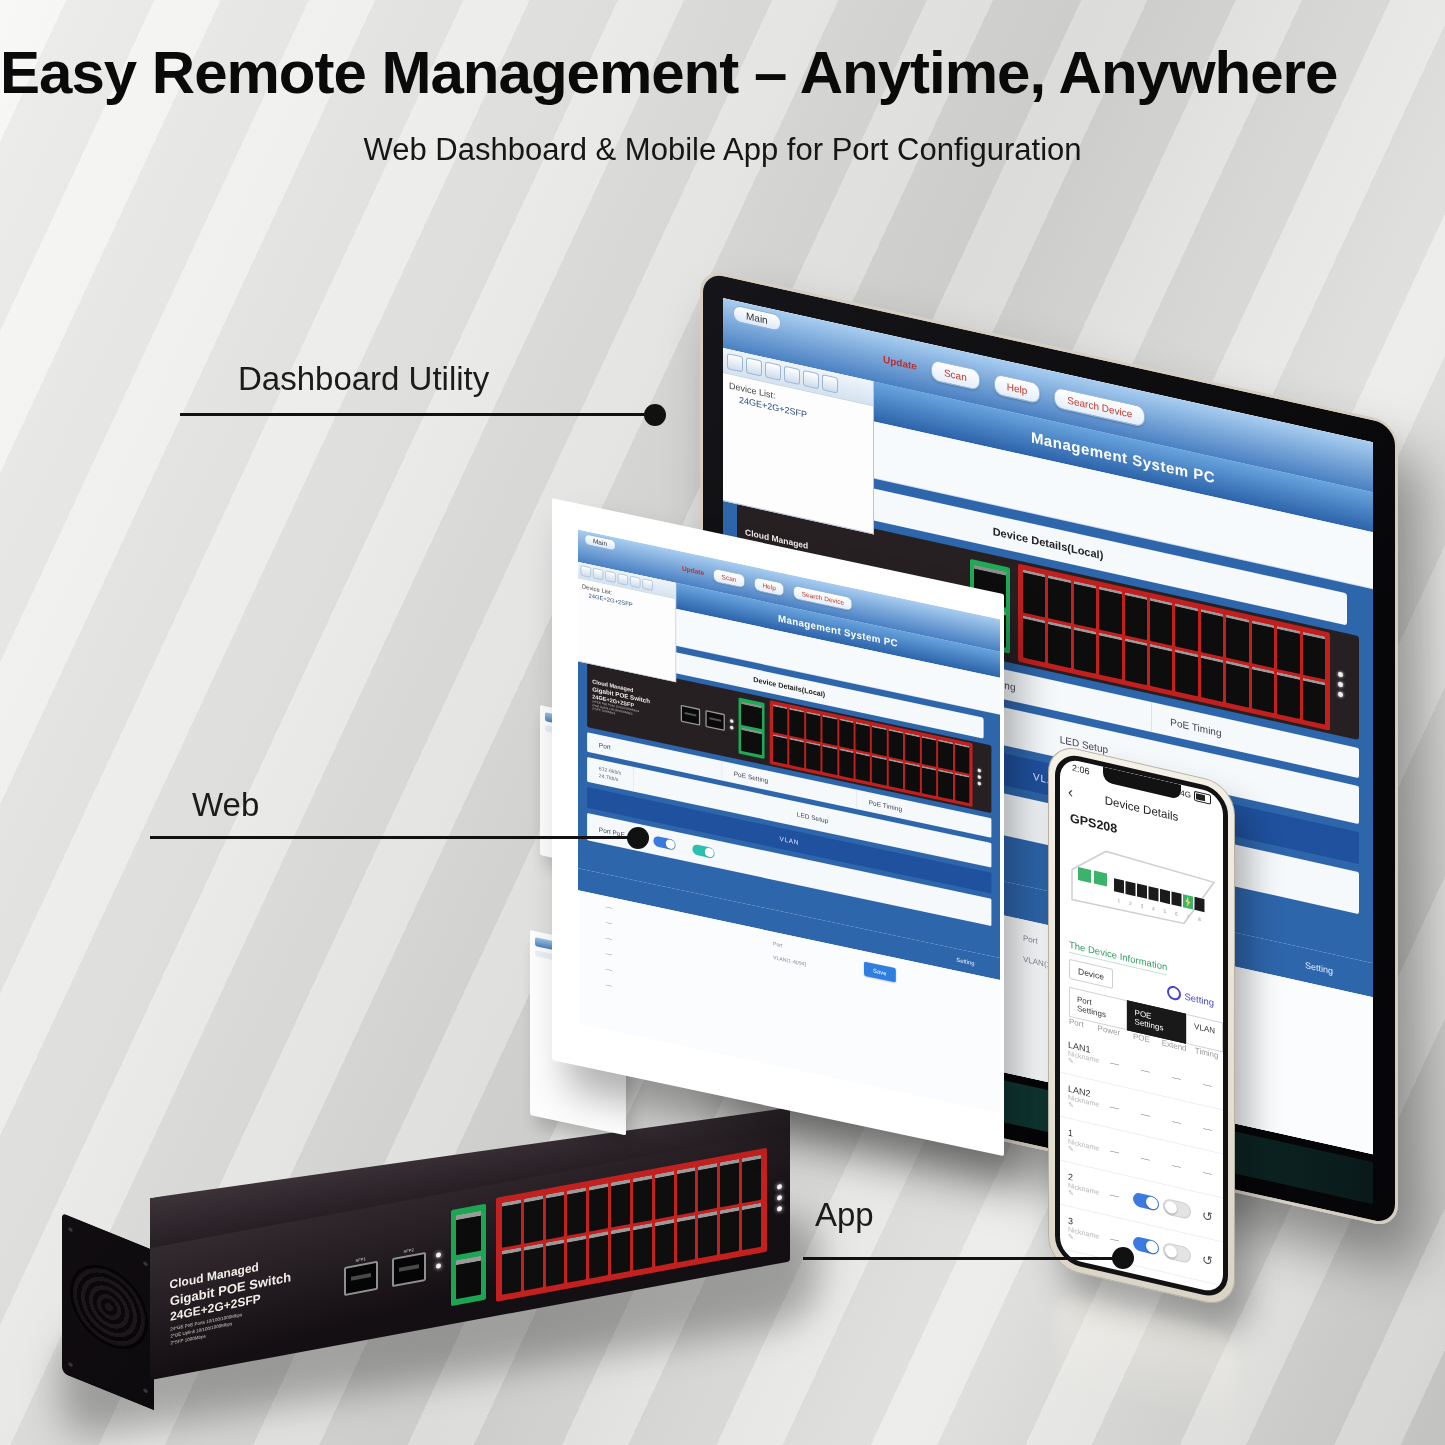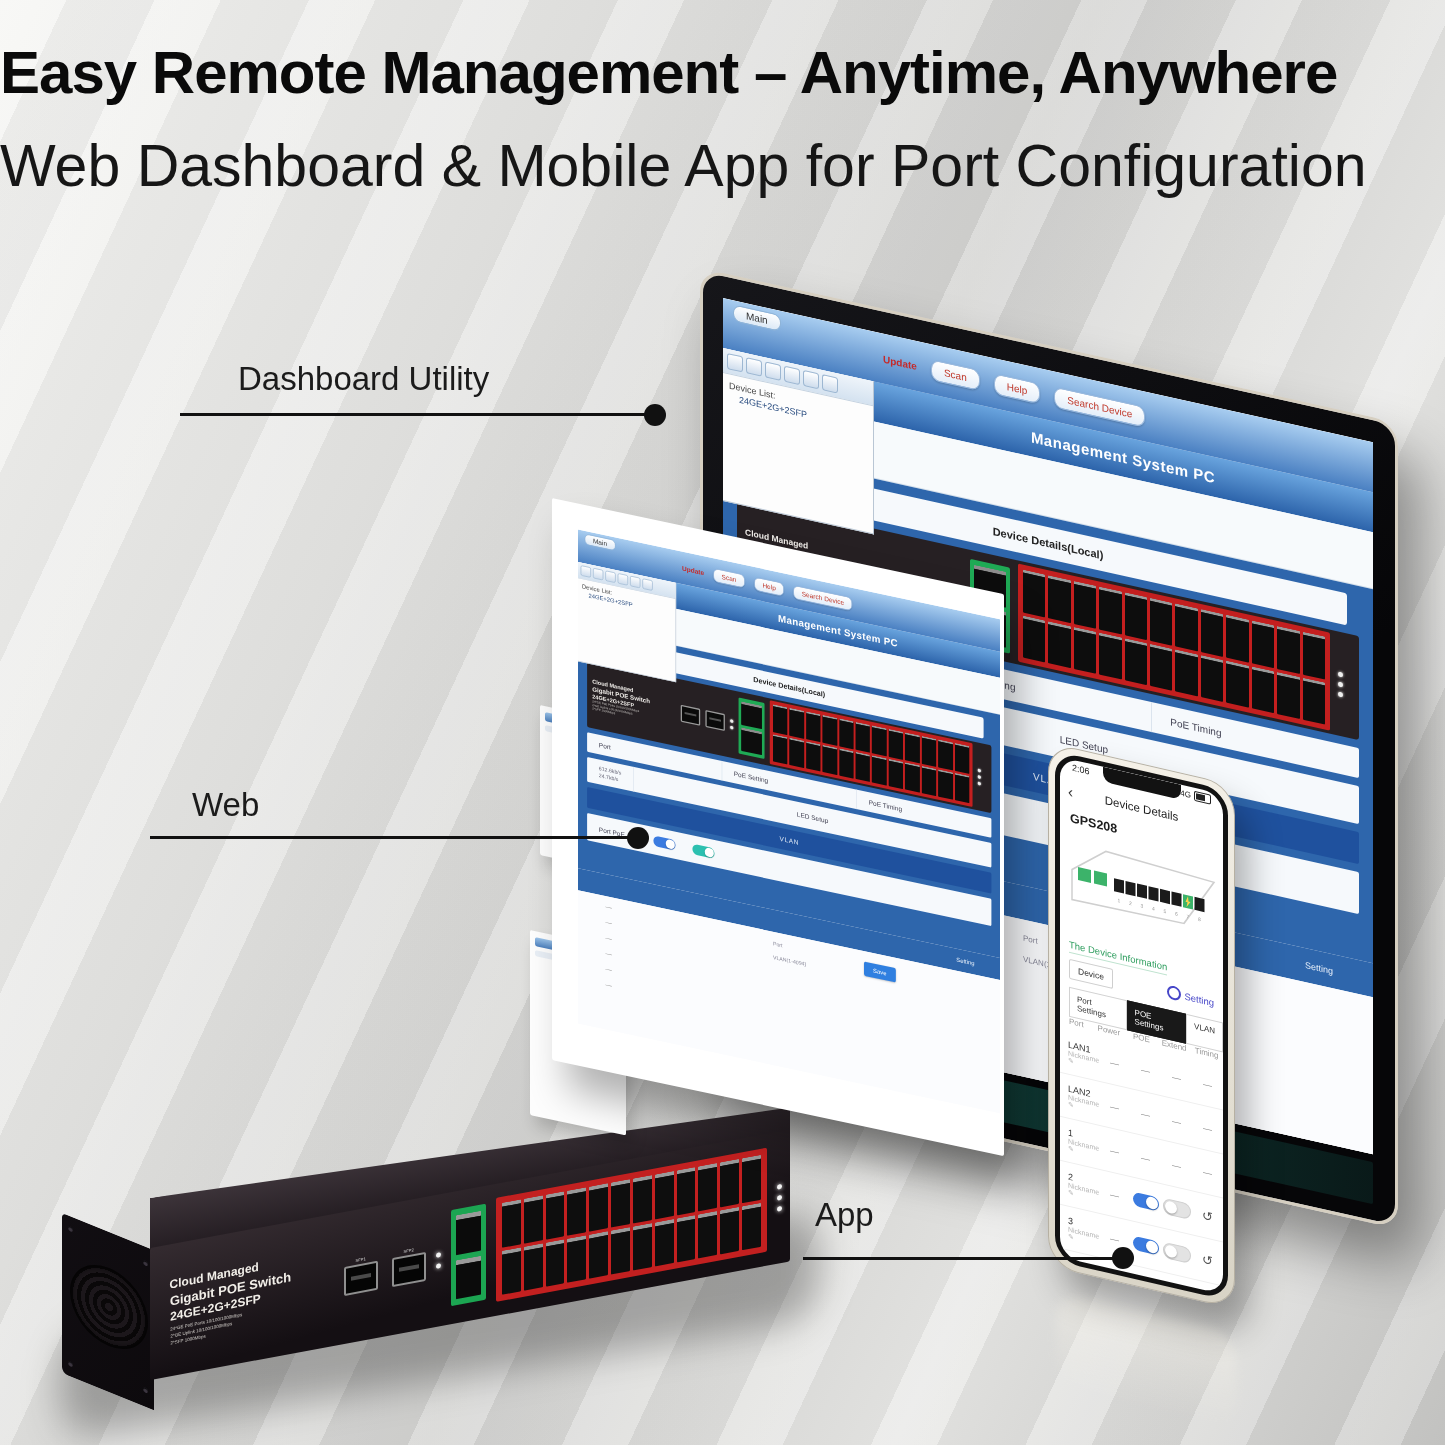--- a/index.html
+++ b/index.html
@@ -4,21 +4,21 @@
 <style>
   html,body{margin:0;padding:0;}
   body{width:1445px;height:1445px;overflow:hidden;font-family:"Liberation Sans",sans-serif;}
   #stage{position:relative;width:1445px;height:1445px;overflow:hidden;
     background:linear-gradient(115deg,#f6f6f4 0%,#e6e6e4 28%,#d3d3d1 52%,#e9e9e7 74%,#c9c9c7 100%);}
   #stage .streaks{position:absolute;inset:0;pointer-events:none;
     background:repeating-linear-gradient(115deg,rgba(255,255,255,.20) 0 60px,rgba(0,0,0,.035) 60px 140px);}
   
   .hd-title{position:absolute;left:0;top:38px;width:100%;text-align:left;font-size:60px;font-weight:800;
     letter-spacing:-1px;color:#0a0a0a;}
-  .hd-sub{position:absolute;left:0;top:132px;width:100%;font-size:59px;font-weight:400;color:#161616;}
+  .hd-sub{position:absolute;left:0;top:132px;width:100%;text-align:center;font-size:31px;font-weight:400;color:#161616;}
   
   .callout{position:absolute;z-index:40;font-size:33px;font-weight:500;color:#1b1b1b;}
   .cline{position:absolute;z-index:40;height:3px;background:#111;}
   .cdot{position:absolute;z-index:40;width:22px;height:22px;border-radius:50%;background:#111;}
   
   .monitor{position:absolute;left:700px;top:268px;width:692px;height:800px;z-index:10;
     transform:skewY(12.5deg);transform-origin:0 0;border-radius:24px;
     background:linear-gradient(135deg,#16161a,#060608 60%);border:3px solid #d6cfc1;
     box-shadow:22px 34px 55px rgba(0,0,0,.38);}
   .monitor .screen{position:absolute;left:20px;top:22px;width:650px;height:712px;background:#fff;overflow:hidden;}

